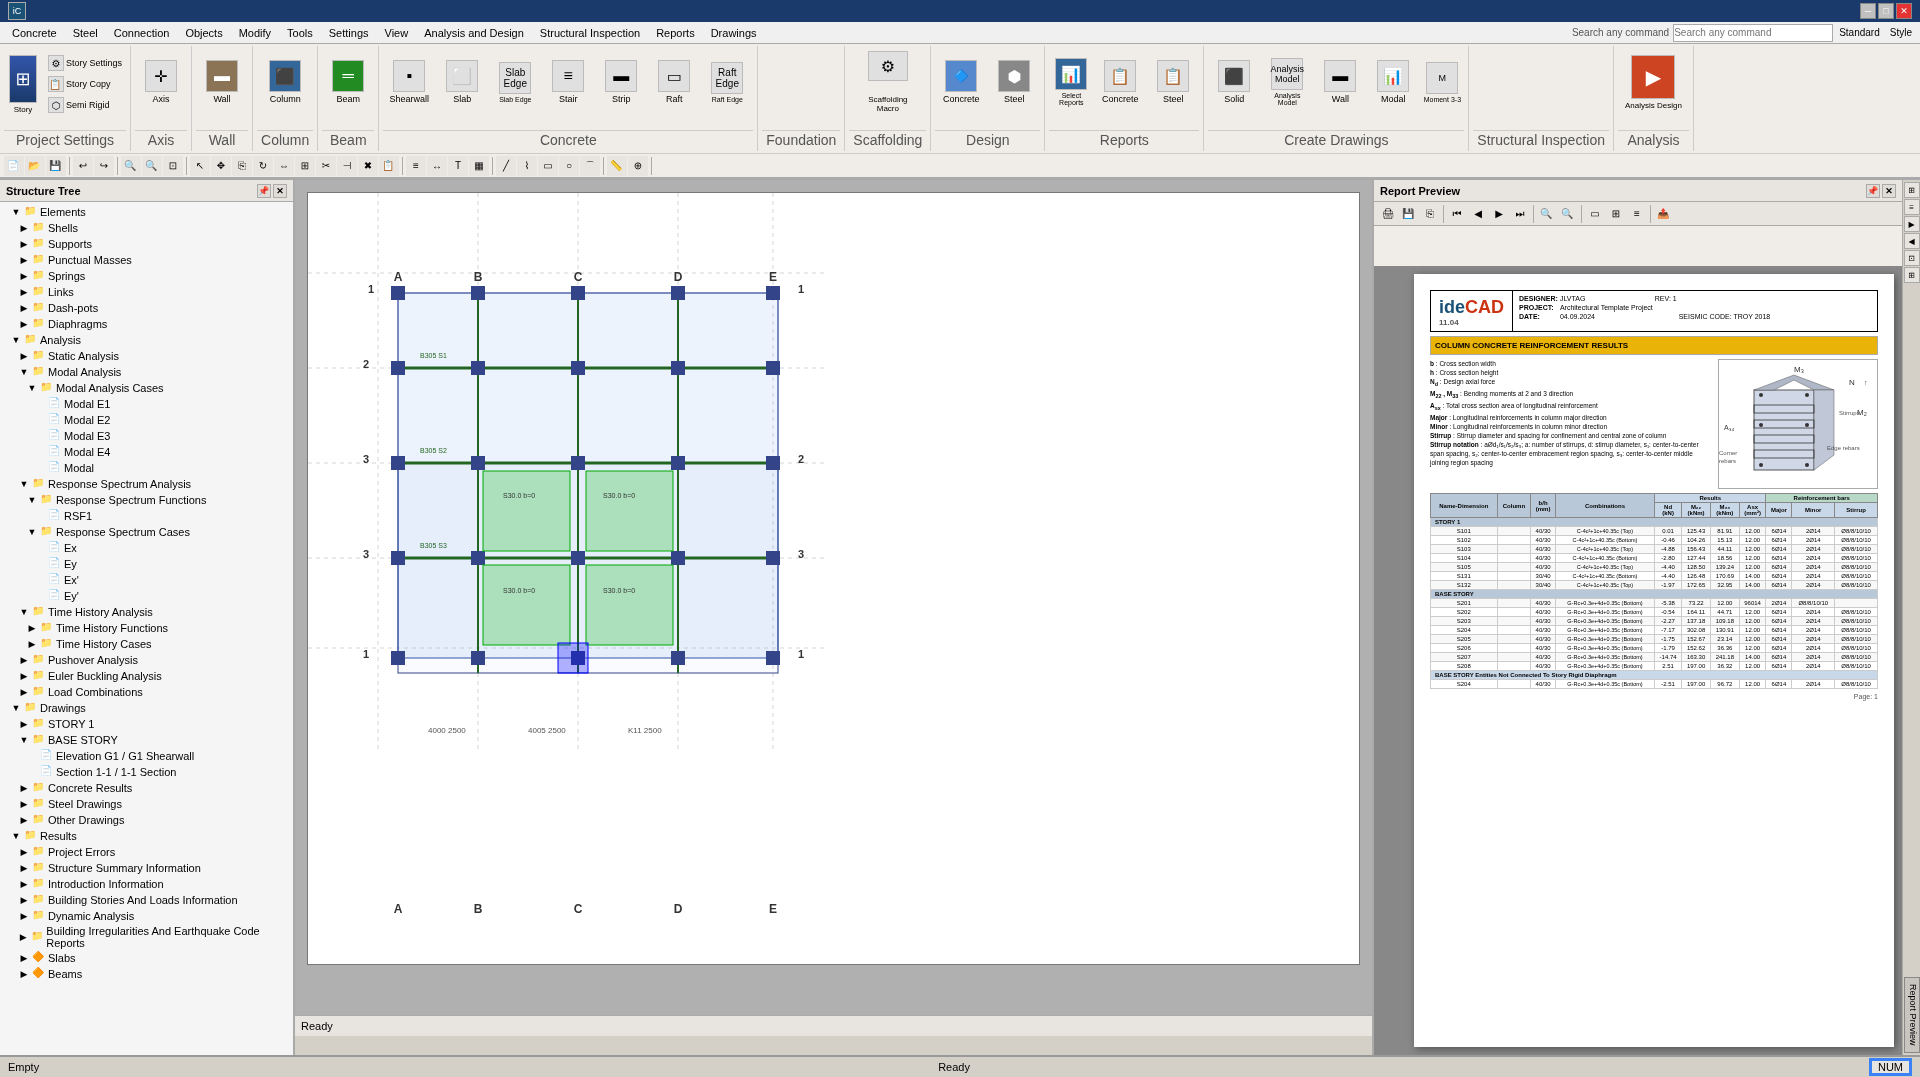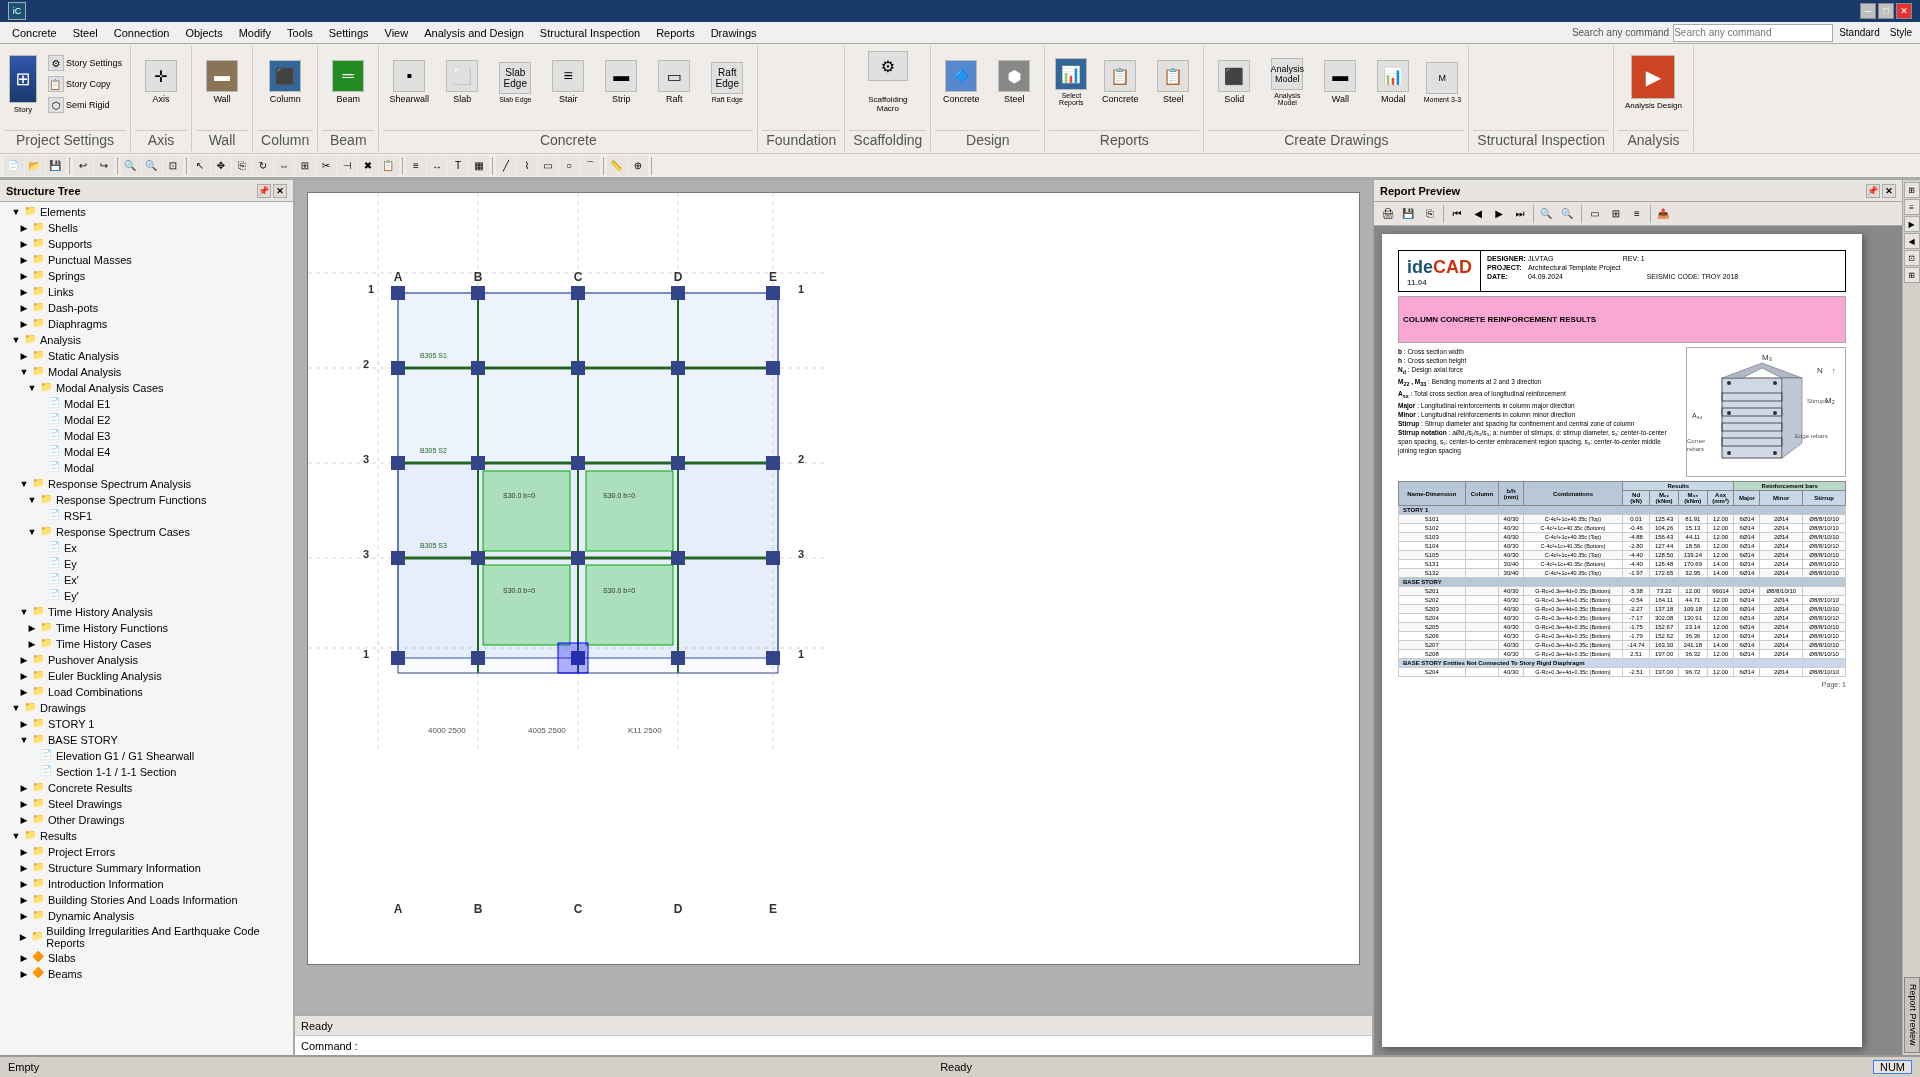--- a/index.html
+++ b/index.html
@@ -221,21 +221,22 @@
       align-items: center;
       padding: 0 4px;
       gap: 1px;
     }
     #report-content {
       flex: 1;
       background: #888;
       overflow-y: auto;
       padding: 8px;
       display: flex;
-      justify-content: flex-start;
+      justify-content: flex-end;
+      margin-top: 40px;
     }
     #report-page {
       background: white;
       width: 480px;
       min-height: 700px;
       padding: 16px;
       font-size: 7px;
       box-shadow: 2px 2px 8px rgba(0,0,0,0.4);
     }
     .report-header-row {
@@ -252,22 +253,22 @@
       border-right: 1px solid #000;
     }
     .report-logo span { color: #e53; }
     .report-meta {
       flex: 1;
       padding: 2px 4px;
       font-size: 7px;
     }
     .report-meta table { font-size: 7px; }
     .report-title-section {
-      background: #f9a8d4;
-      padding: 18px 4px;
+      background: #eab308;
+      padding: 4px 4px;
       font-weight: bold;
       font-size: 8px;
       margin-bottom: 4px;
       border: 1px solid #aaa;
     }
     .report-legend {
       margin-bottom: 6px;
     }
     .report-legend p {
       font-size: 6.5px;
@@ -1033,24 +1034,20 @@
             <text x="112" y="355" font-size="7" fill="#226622">B305 S3</text>
           </svg>
 
         </div>
       </div>
 
       <div style="height:40px;background:#d4d0c8;border-top:1px solid #aaa;display:flex;flex-direction:column;">
         <div style="height:20px;background:#e8e4e0;display:flex;align-items:center;padding:0 6px;font-size:11px;gap:20px;">
           <span>Ready</span>
         </div>
-        <div style="height:20px;background:#fff;border-top:1px solid #ccc;display:flex;align-items:center;padding:0 6px;font-size:11px;">
-          <span>Command :</span>
-          <input type="text" style="border: none; outline: none; flex: 1 1 0%; font-size: 11px;">
-        </div>
       </div>
     </div>
 
     <div id="right-panel" style="width:530px;display:flex;flex-direction:column;">
       <div id="report-header">
         <span>Report Preview</span>
         <div style="display:flex;gap:2px;">
           <div style="width:14px;height:14px;background:#e0dcd8;border:1px solid #aaa;cursor:pointer;display:flex;align-items:center;justify-content:center;font-size:9px;">📌</div>
           <div style="width:14px;height:14px;background:#e0dcd8;border:1px solid #aaa;cursor:pointer;display:flex;align-items:center;justify-content:center;font-size:9px;">✕</div>
         </div>
@@ -1422,16 +1419,16 @@
       <div style="width:16px;writing-mode:vertical-rl;background:#c8c4c0;border:1px solid #888;font-size:9px;padding:6px 1px;cursor:pointer;text-align:center;">Report Preview</div>
     </div>
 
   </div>
 
   <div id="bottom-status">
     <span>Empty</span>
     <div style="flex:1;"></div>
     <span>Ready</span>
     <div style="flex:1;"></div>
-    <div style="padding:0 6px;border:1px solid #3b82f6;background:#e8e4e0;">NUM</div>
+    <div style="padding:0 6px;border:3px solid #3b82f6;background:#e8e4e0;">NUM</div>
   </div>
 
 </div>
 
 </body></html>

